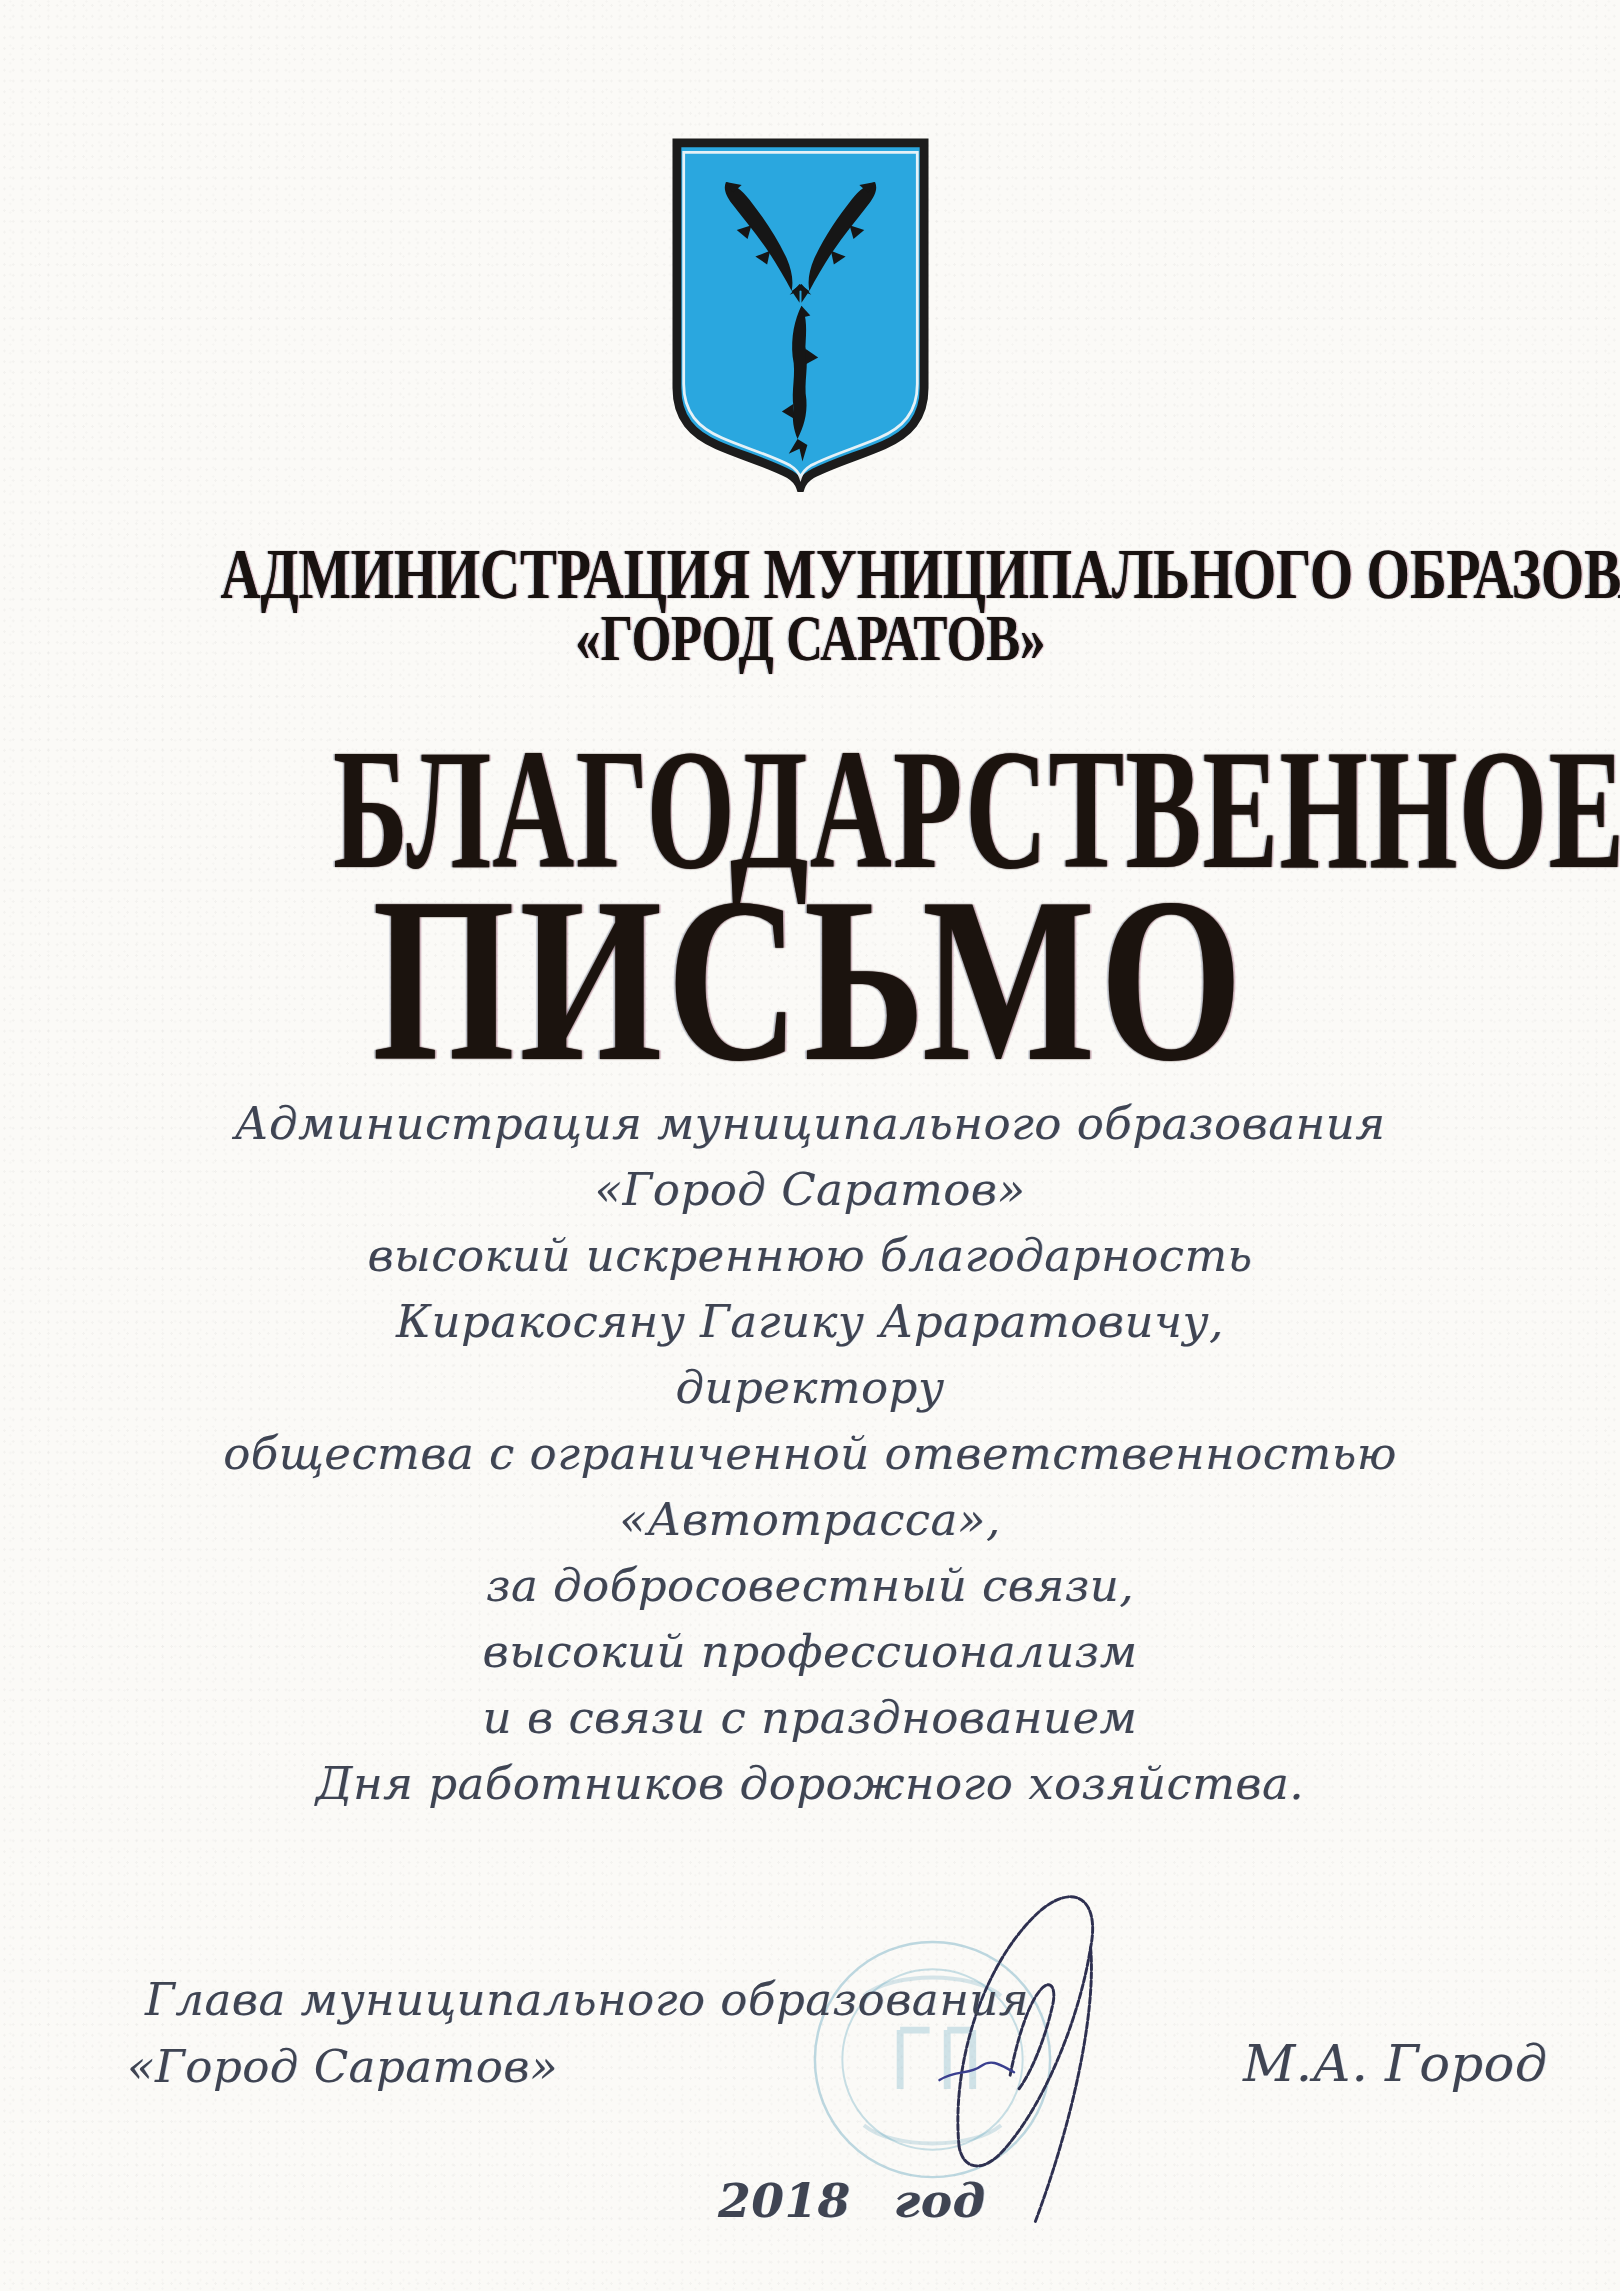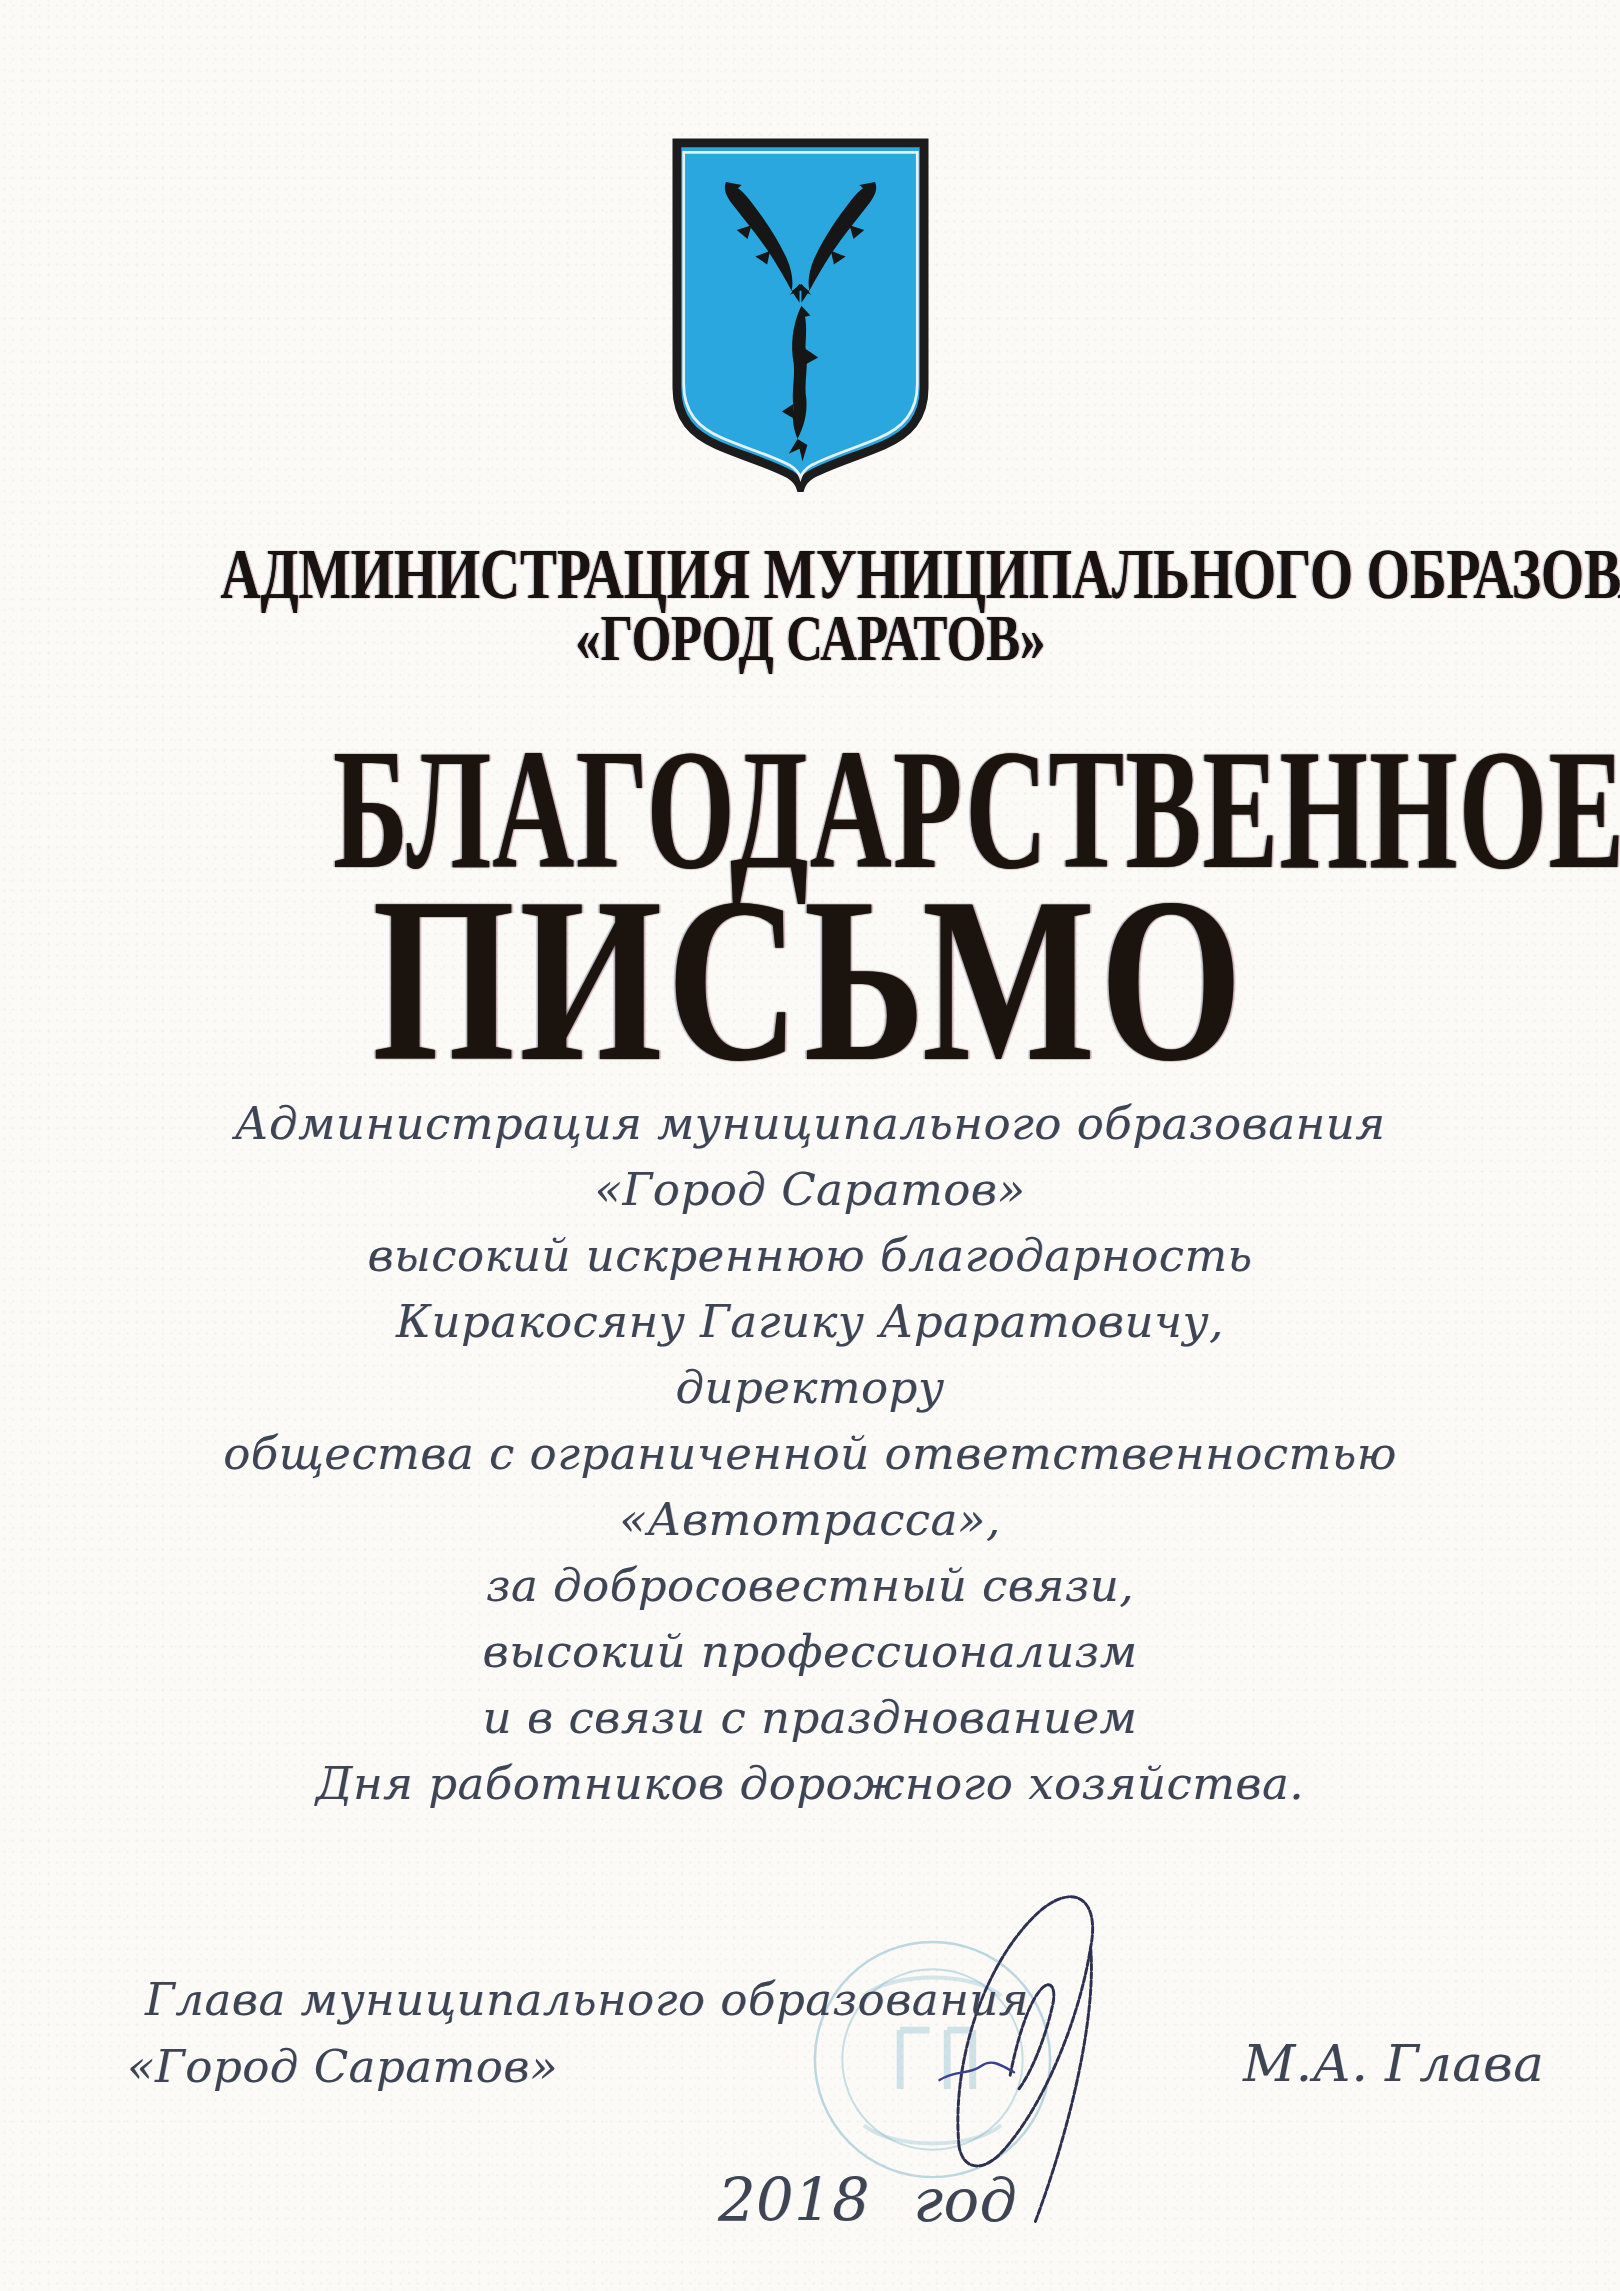--- a/index.html
+++ b/index.html
@@ -46,21 +46,21 @@
   }
 
   .script{
     font-family:"DejaVu Serif", serif;font-style:italic;color:#3f4452;
     letter-spacing:0.5px;white-space:nowrap;
     text-shadow:0.6px 0 rgba(55,85,140,.28);
   }
   .sig-pos1{left:145px;top:1974px;font-size:45px;line-height:51px;}
   .sig-pos2{left:127px;top:2041px;font-size:45px;line-height:51px;}
   .sig-name{left:1243px;top:2036px;font-size:51px;line-height:55px;}
-  .footer-year{left:718px;top:2175px;font-size:59px;line-height:51px;}
+  .footer-year{left:718px;top:2175px;font-size:47px;line-height:51px;font-weight:bold;}
   .footer-year .gap{display:inline-block;width:43px;}
 
   .stamp{left:810px;top:1937px;width:245px;height:245px;}
   .signature{left:912px;top:1877px;width:314px;height:363px;}
 </style>
 </head>
 <body>
 
 <div class="page">
 
@@ -138,20 +138,20 @@
     <g fill="none" stroke="#2e3050" stroke-width="3" stroke-linecap="round" stroke-dasharray="6 2.5">
       <path d="M48,275 C40,195 70,90 130,35 C165,5 192,22 182,72 C170,148 132,238 90,282 C70,302 52,297 48,275 Z"></path>
       <path d="M182,72 C188,140 162,255 125,353"></path>
       <path d="M100,202 C108,162 120,124 134,112 C143,105 147,116 143,132 C135,167 121,200 109,216"></path>
     </g>
     <path d="M28,207 C45,196 58,202 70,193 C82,184 92,193 104,199" fill="none" stroke="#3a3f8f" stroke-width="2.5" stroke-linecap="round"></path>
   </svg>
 
   <div class="abs script sig-pos1">Глава муниципального образования</div>
   <div class="abs script sig-pos2">«Город Саратов»</div>
-  <div class="abs script sig-name">М.А. Глава</div>
+  <div class="abs script sig-name">М.А. Город</div>
 
   <div class="abs script footer-year">
     <span>2018</span><span class="gap"></span><span>год</span>
   </div>
 
 </div>
 
 
 </body></html>

